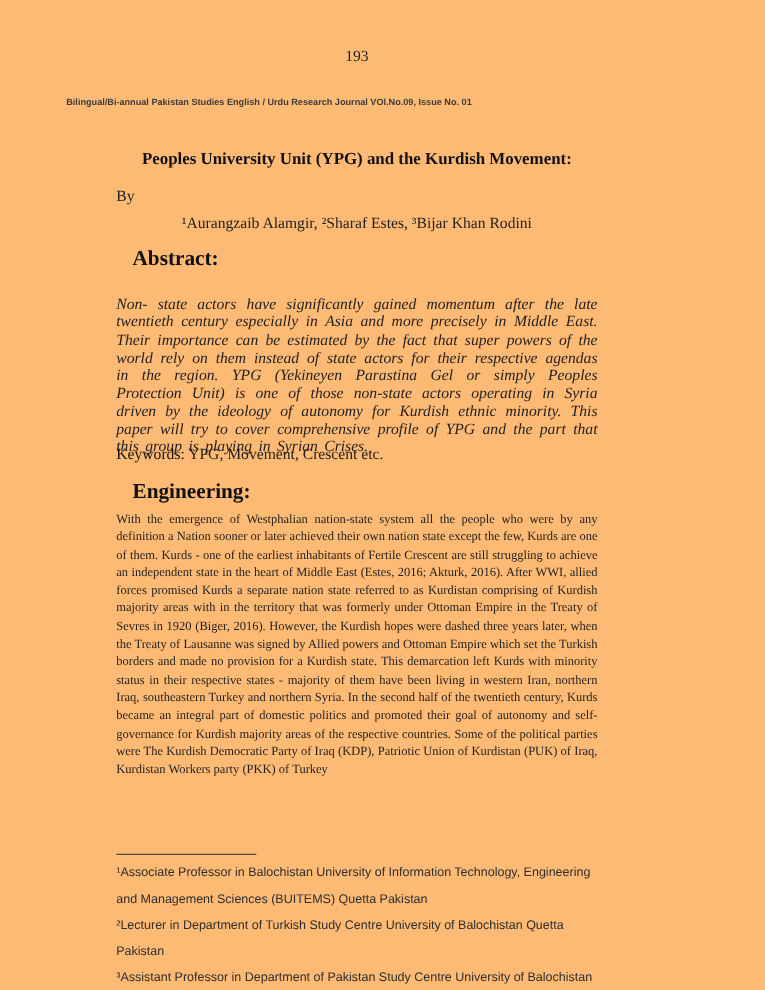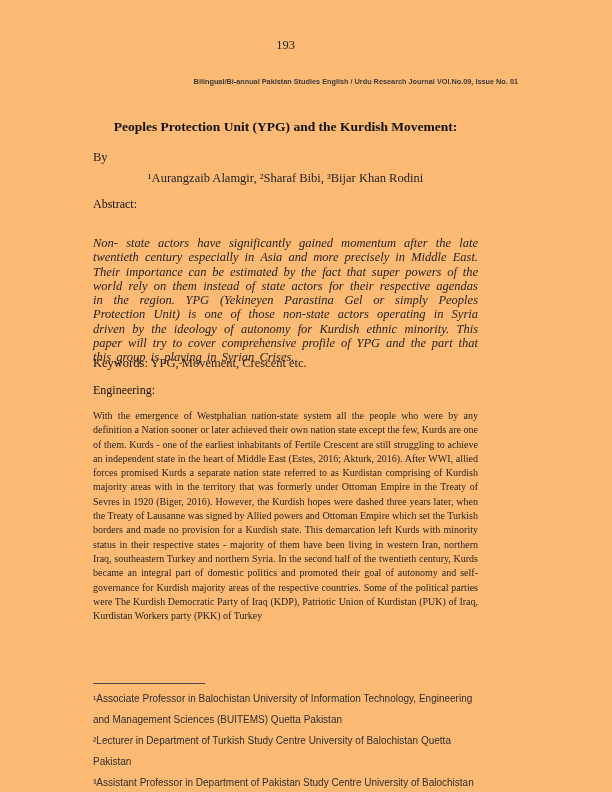--- a/index.html
+++ b/index.html
@@ -14,21 +14,21 @@
     background: #fdba74;
     color: #1f1f1f;
     overflow: hidden;
   }
   .pageno {
     position: absolute; top: 38px; left: 93px; width: 385px;
     text-align: center; font-size: 12.5px;
   }
   .jheader, .jdate {
     position: absolute; left: 53px; width: 465px;
-    text-align: right;
+    text-align: left;
     font-family: "Liberation Sans", sans-serif;
     font-size: 7.3px; font-weight: 700;
     color: #3c3c3c;
     white-space: nowrap;
   }
   .jheader { top: 77px; }
   .jdate   { top: 99px; }
   .title {
     position: absolute; top: 119px; left: 53px; width: 465px;
     margin: 0; text-align: center;
@@ -36,22 +36,22 @@
   }
   .by {
     position: absolute; top: 150px; left: 93px; width: 385px;
     font-size: 12.5px;
   }
   .authors {
     position: absolute; top: 171px; left: 93px; width: 385px;
     text-align: center; font-size: 12.5px;
   }
   .h-abstract, .h-intro {
-    position: absolute; left: 93px;
-    font-size: 12px; font-weight: 400; color: #111;
+    position: absolute; left: 106px;
+    font-size: 17px; font-weight: 700; color: #111;
   }
   .h-abstract { top: 197px; }
   .h-intro    { top: 383px; }
   .abstract {
     position: absolute; top: 236px; left: 93px; width: 385px;
     font-size: 12.5px; font-style: italic;
     line-height: 14.3px; text-align: justify;
     word-spacing: 2px;
   }
   .keywords {
@@ -77,25 +77,25 @@
 </head>
 <body>
 
 <div class="page">
 
   <div class="pageno">193</div>
 
   <div class="jheader">Bilingual/Bi-annual Pakistan Studies English / Urdu Research Journal VOl.No.09, Issue No. 01</div>
 
 
-  <h1 class="title">Peoples Protection Unit (YPG) and the Kurdish Movement:</h1>
+  <h1 class="title">Peoples University Unit (YPG) and the Kurdish Movement:</h1>
 
   <div class="by">By</div>
 
-  <div class="authors">¹Aurangzaib Alamgir, ²Sharaf Bibi, ³Bijar Khan Rodini</div>
+  <div class="authors">¹Aurangzaib Alamgir, ²Sharaf Estes, ³Bijar Khan Rodini</div>
 
   <div class="h-abstract">Abstract:</div>
 
   <div class="abstract">Non- state actors have significantly gained momentum after the late twentieth century especially in Asia and more precisely in Middle East. Their importance can be estimated by the fact that super powers of the world rely on them instead of state actors for their respective agendas in the region. YPG (Yekineyen Parastina Gel or simply Peoples Protection Unit) is one of those non-state actors operating in Syria driven by the ideology of autonomy for Kurdish ethnic minority. This paper will try to cover comprehensive profile of YPG and the part that this group is playing in Syrian Crises.</div>
 
   <div class="keywords">
     <span class="kw-label">Keywords:</span><span> YPG, Movement, Crescent etc.</span>
   </div>
 
   <div class="h-intro">Engineering:</div>

